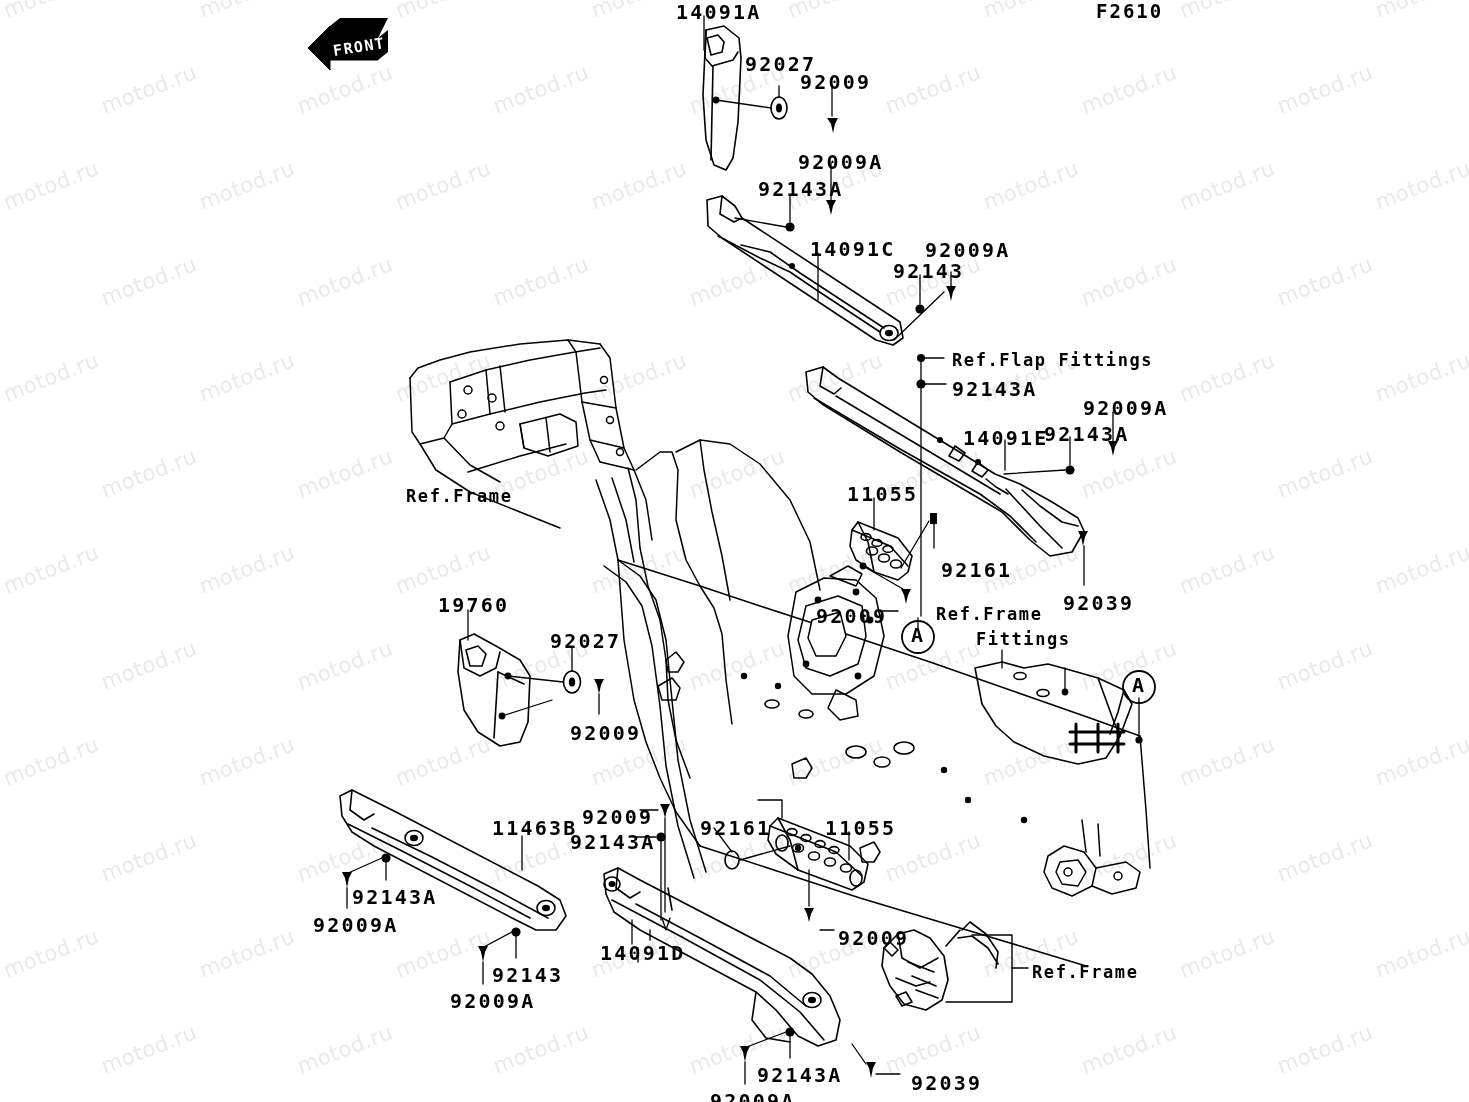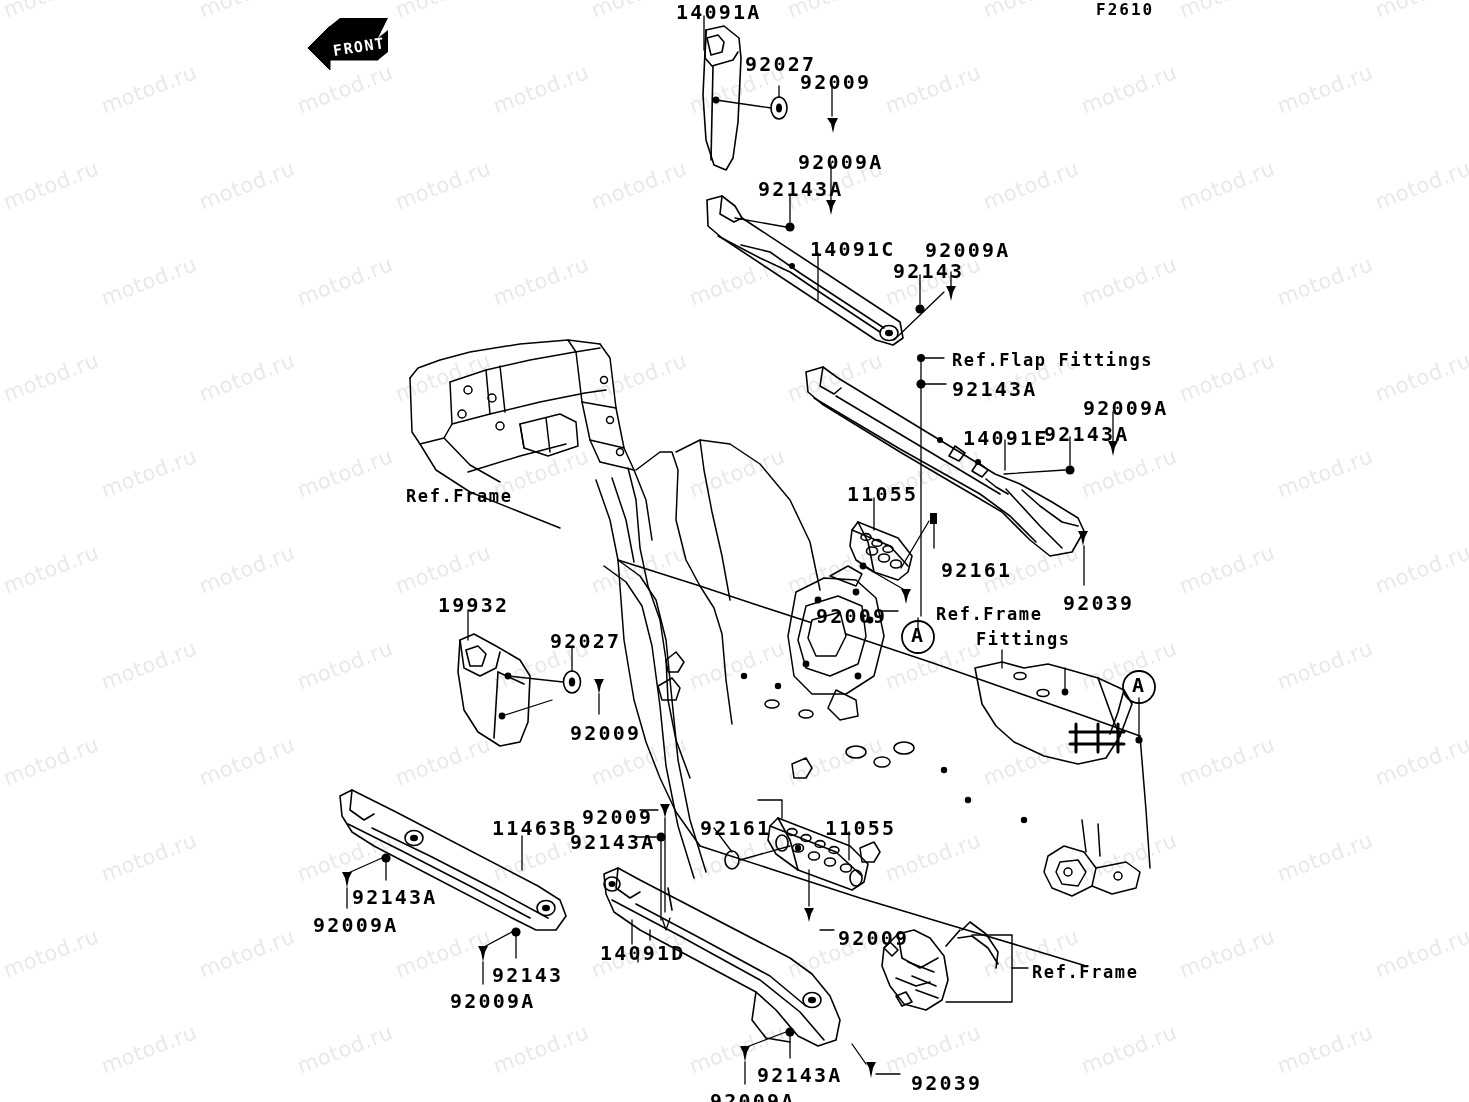--- a/index.html
+++ b/index.html
@@ -16,21 +16,21 @@
 
   
   #art{position:absolute;inset:0;z-index:2;pointer-events:none;}
 
   
   #labels{position:absolute;inset:0;z-index:3;}
   .lbl{position:absolute;color:#000;font-weight:bold;font-size:20px;
        letter-spacing:2.2px;white-space:nowrap;
        font-family:"DejaVu Sans Mono","Liberation Mono",monospace;}
   .lbl.small{font-size:17px;letter-spacing:1.6px;}
-  .fig{position:absolute;font-size:16px;font-weight:bold;letter-spacing:2px;}
+  .fig{position:absolute;font-size:19px;font-weight:bold;letter-spacing:2px;}
 
   .front-badge{position:absolute;left:300px;top:12px;width:96px;height:72px;}
 </style>
 </head>
 <body>
 
 <div id="stage">
 
   <div id="watermarks">
       <span class="wm" style="left: 0px; top: 0px;">motod.ru</span>
@@ -507,21 +507,21 @@
       <div class="lbl" style="left: 1083px; top: 396px;">92009A</div>
       <div class="lbl" style="left: 963px; top: 426px;">14091E</div>
       <div class="lbl" style="left: 1044px; top: 422px;">92143A</div>
       <div class="lbl" style="left: 847px; top: 482px;">11055</div>
       <div class="lbl" style="left: 941px; top: 558px;">92161</div>
       <div class="lbl" style="left: 1063px; top: 591px;">92039</div>
       <div class="lbl" style="left: 816px; top: 604px;">92009</div>
       <div class="lbl small" style="left: 936px; top: 604px;">Ref.Frame</div>
       <div class="lbl small" style="left: 976px; top: 629px;">Fittings</div>
       <div class="lbl small" style="left: 406px; top: 486px;">Ref.Frame</div>
-      <div class="lbl" style="left: 438px; top: 593px;">19932</div>
+      <div class="lbl" style="left: 438px; top: 593px;">19760</div>
       <div class="lbl" style="left: 550px; top: 629px;">92027</div>
       <div class="lbl" style="left: 570px; top: 721px;">92009</div>
       <div class="lbl" style="left: 492px; top: 816px;">11463B</div>
       <div class="lbl" style="left: 582px; top: 805px;">92009</div>
       <div class="lbl" style="left: 570px; top: 830px;">92143A</div>
       <div class="lbl" style="left: 700px; top: 816px;">92161</div>
       <div class="lbl" style="left: 825px; top: 816px;">11055</div>
       <div class="lbl" style="left: 352px; top: 885px;">92143A</div>
       <div class="lbl" style="left: 313px; top: 913px;">92009A</div>
       <div class="lbl" style="left: 492px; top: 963px;">92143</div>

